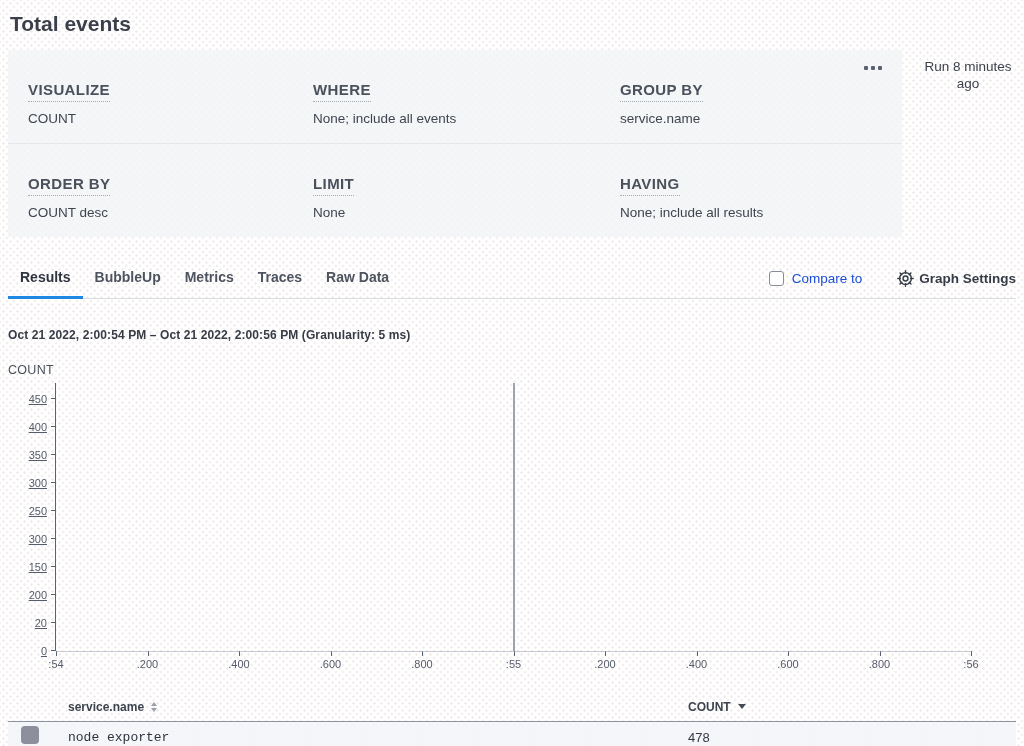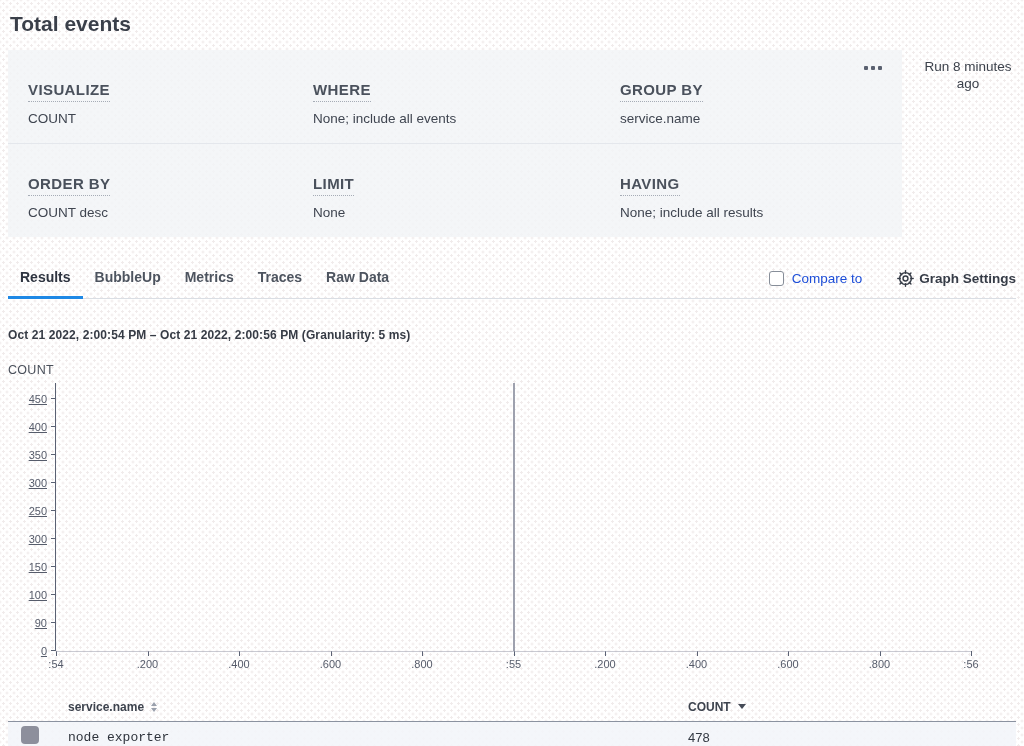--- a/index.html
+++ b/index.html
@@ -180,23 +180,23 @@
   </div>
 </div>
 
 <div class="time-range">Oct 21 2022, 2:00:54 PM – Oct 21 2022, 2:00:56 PM (Granularity: 5 ms)</div>
 <div class="chart-title">COUNT</div>
 
 <div class="chart">
   <div class="plot">
       <div class="y-tick-label" style="bottom: 0%;">0</div>
       <div class="y-tick" style="bottom: 0%;"></div>
-      <div class="y-tick-label" style="bottom: 10.4603%;">90</div>
+      <div class="y-tick-label" style="bottom: 10.4603%;">20</div>
       <div class="y-tick" style="bottom: 10.4603%;"></div>
-      <div class="y-tick-label" style="bottom: 20.9205%;">100</div>
+      <div class="y-tick-label" style="bottom: 20.9205%;">200</div>
       <div class="y-tick" style="bottom: 20.9205%;"></div>
       <div class="y-tick-label" style="bottom: 31.3808%; text-align: center;">150</div>
       <div class="y-tick" style="bottom: 31.3808%;"></div>
       <div class="y-tick-label" style="bottom: 41.841%;">300</div>
       <div class="y-tick" style="bottom: 41.841%;"></div>
       <div class="y-tick-label" style="bottom: 52.3013%;">250</div>
       <div class="y-tick" style="bottom: 52.3013%;"></div>
       <div class="y-tick-label" style="bottom: 62.7615%;">300</div>
       <div class="y-tick" style="bottom: 62.7615%;"></div>
       <div class="y-tick-label" style="bottom: 73.2218%;">350</div>

